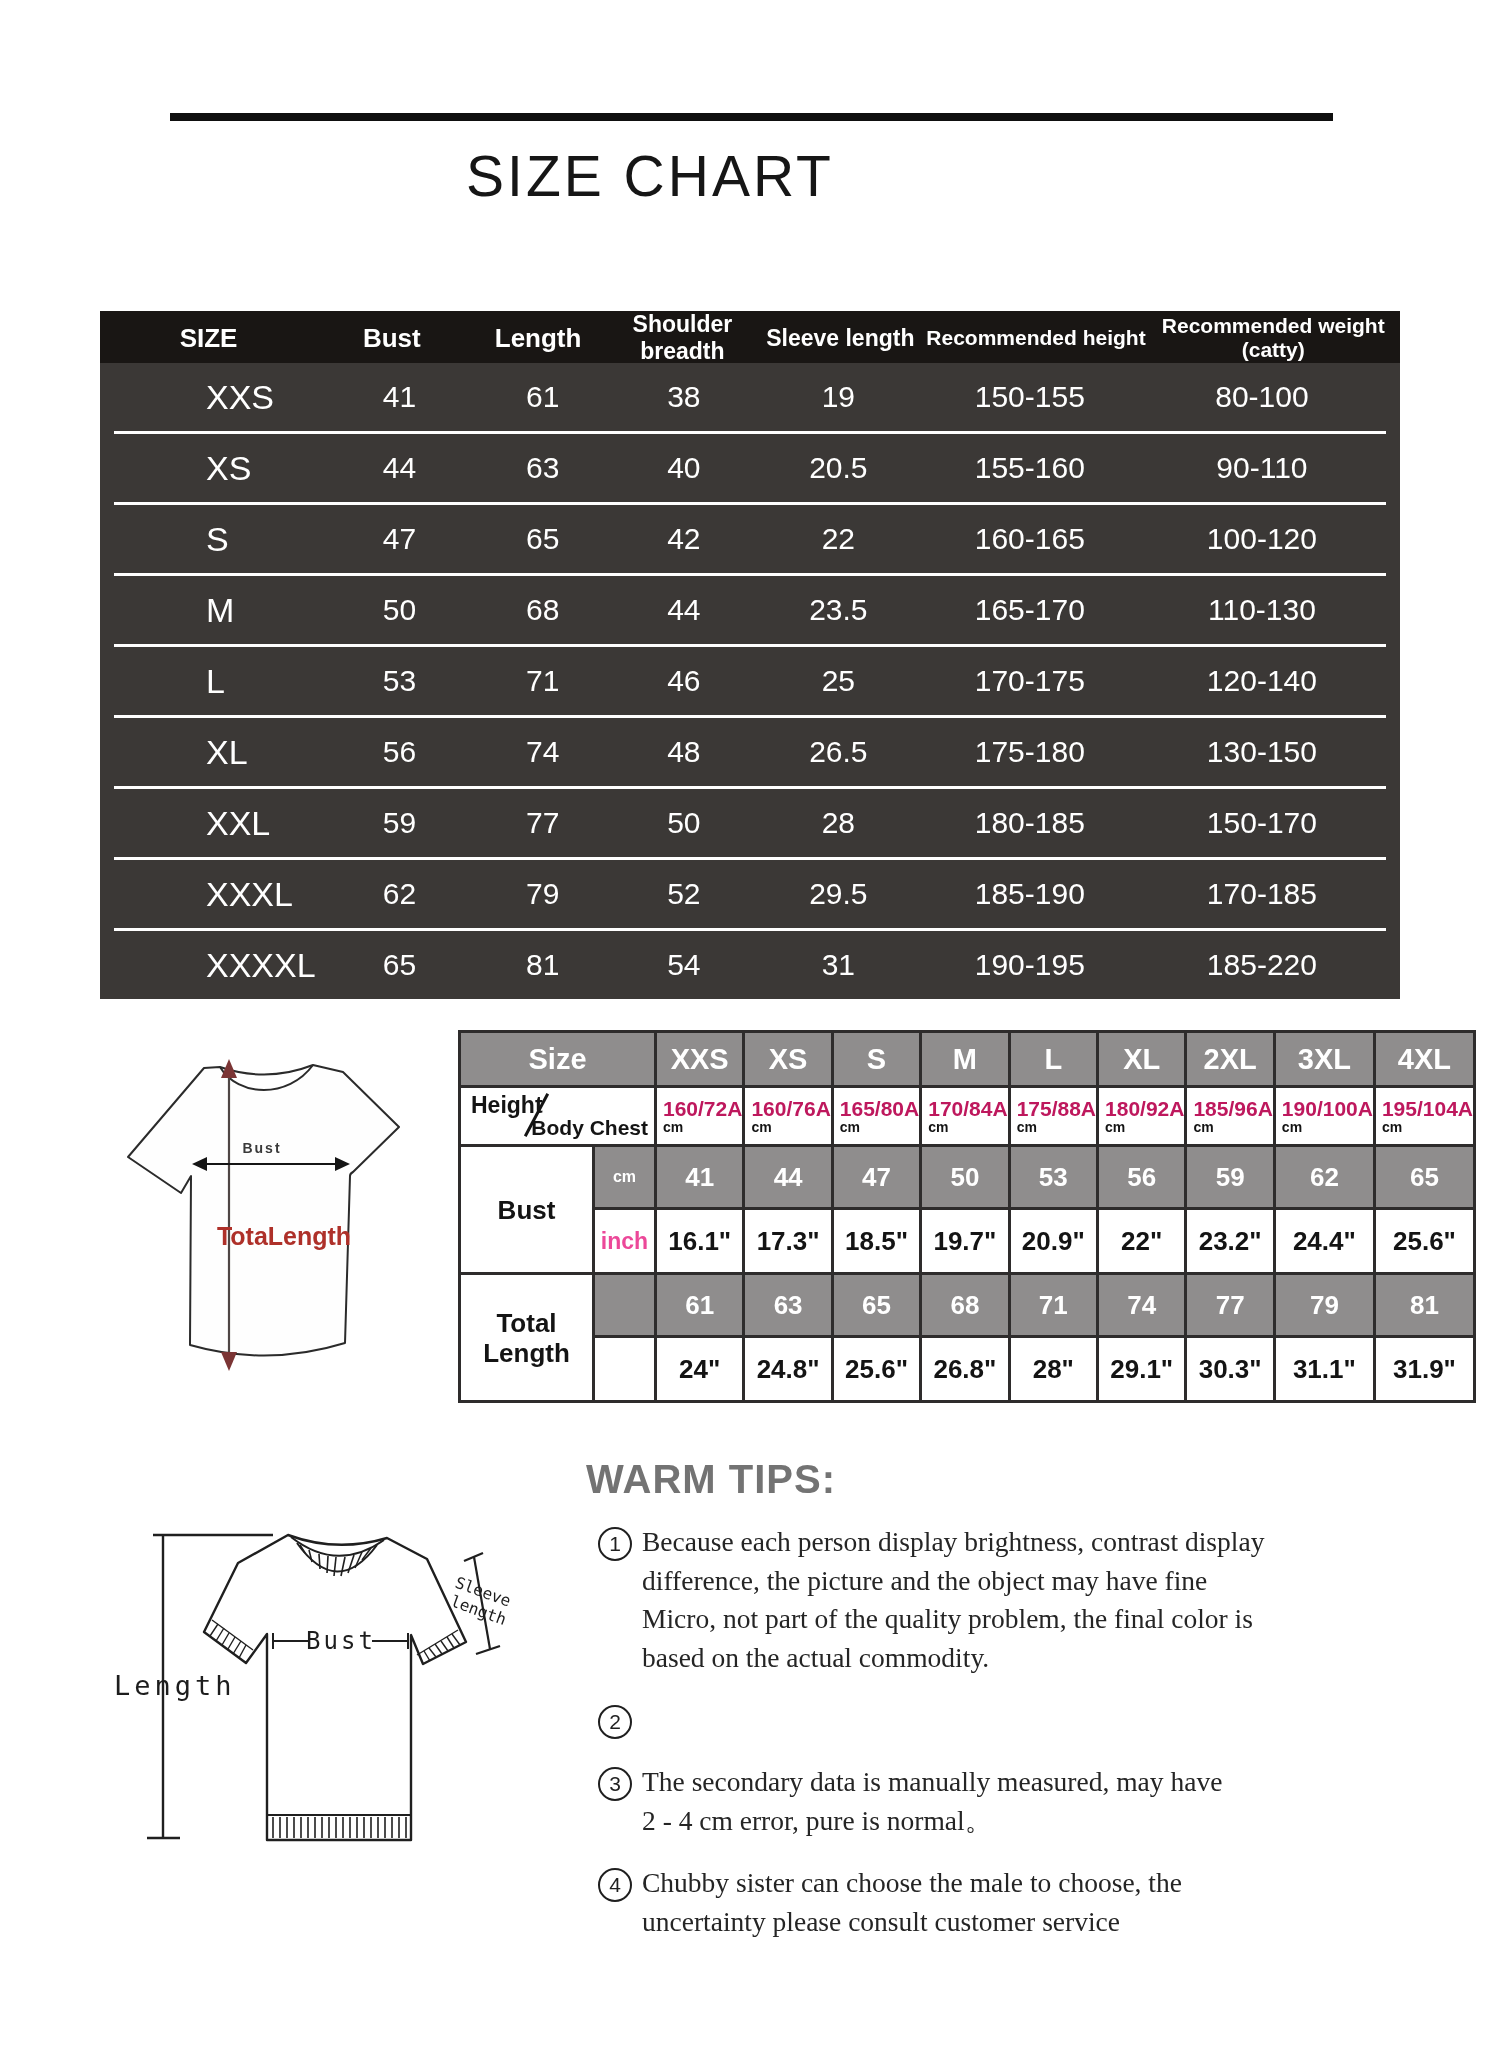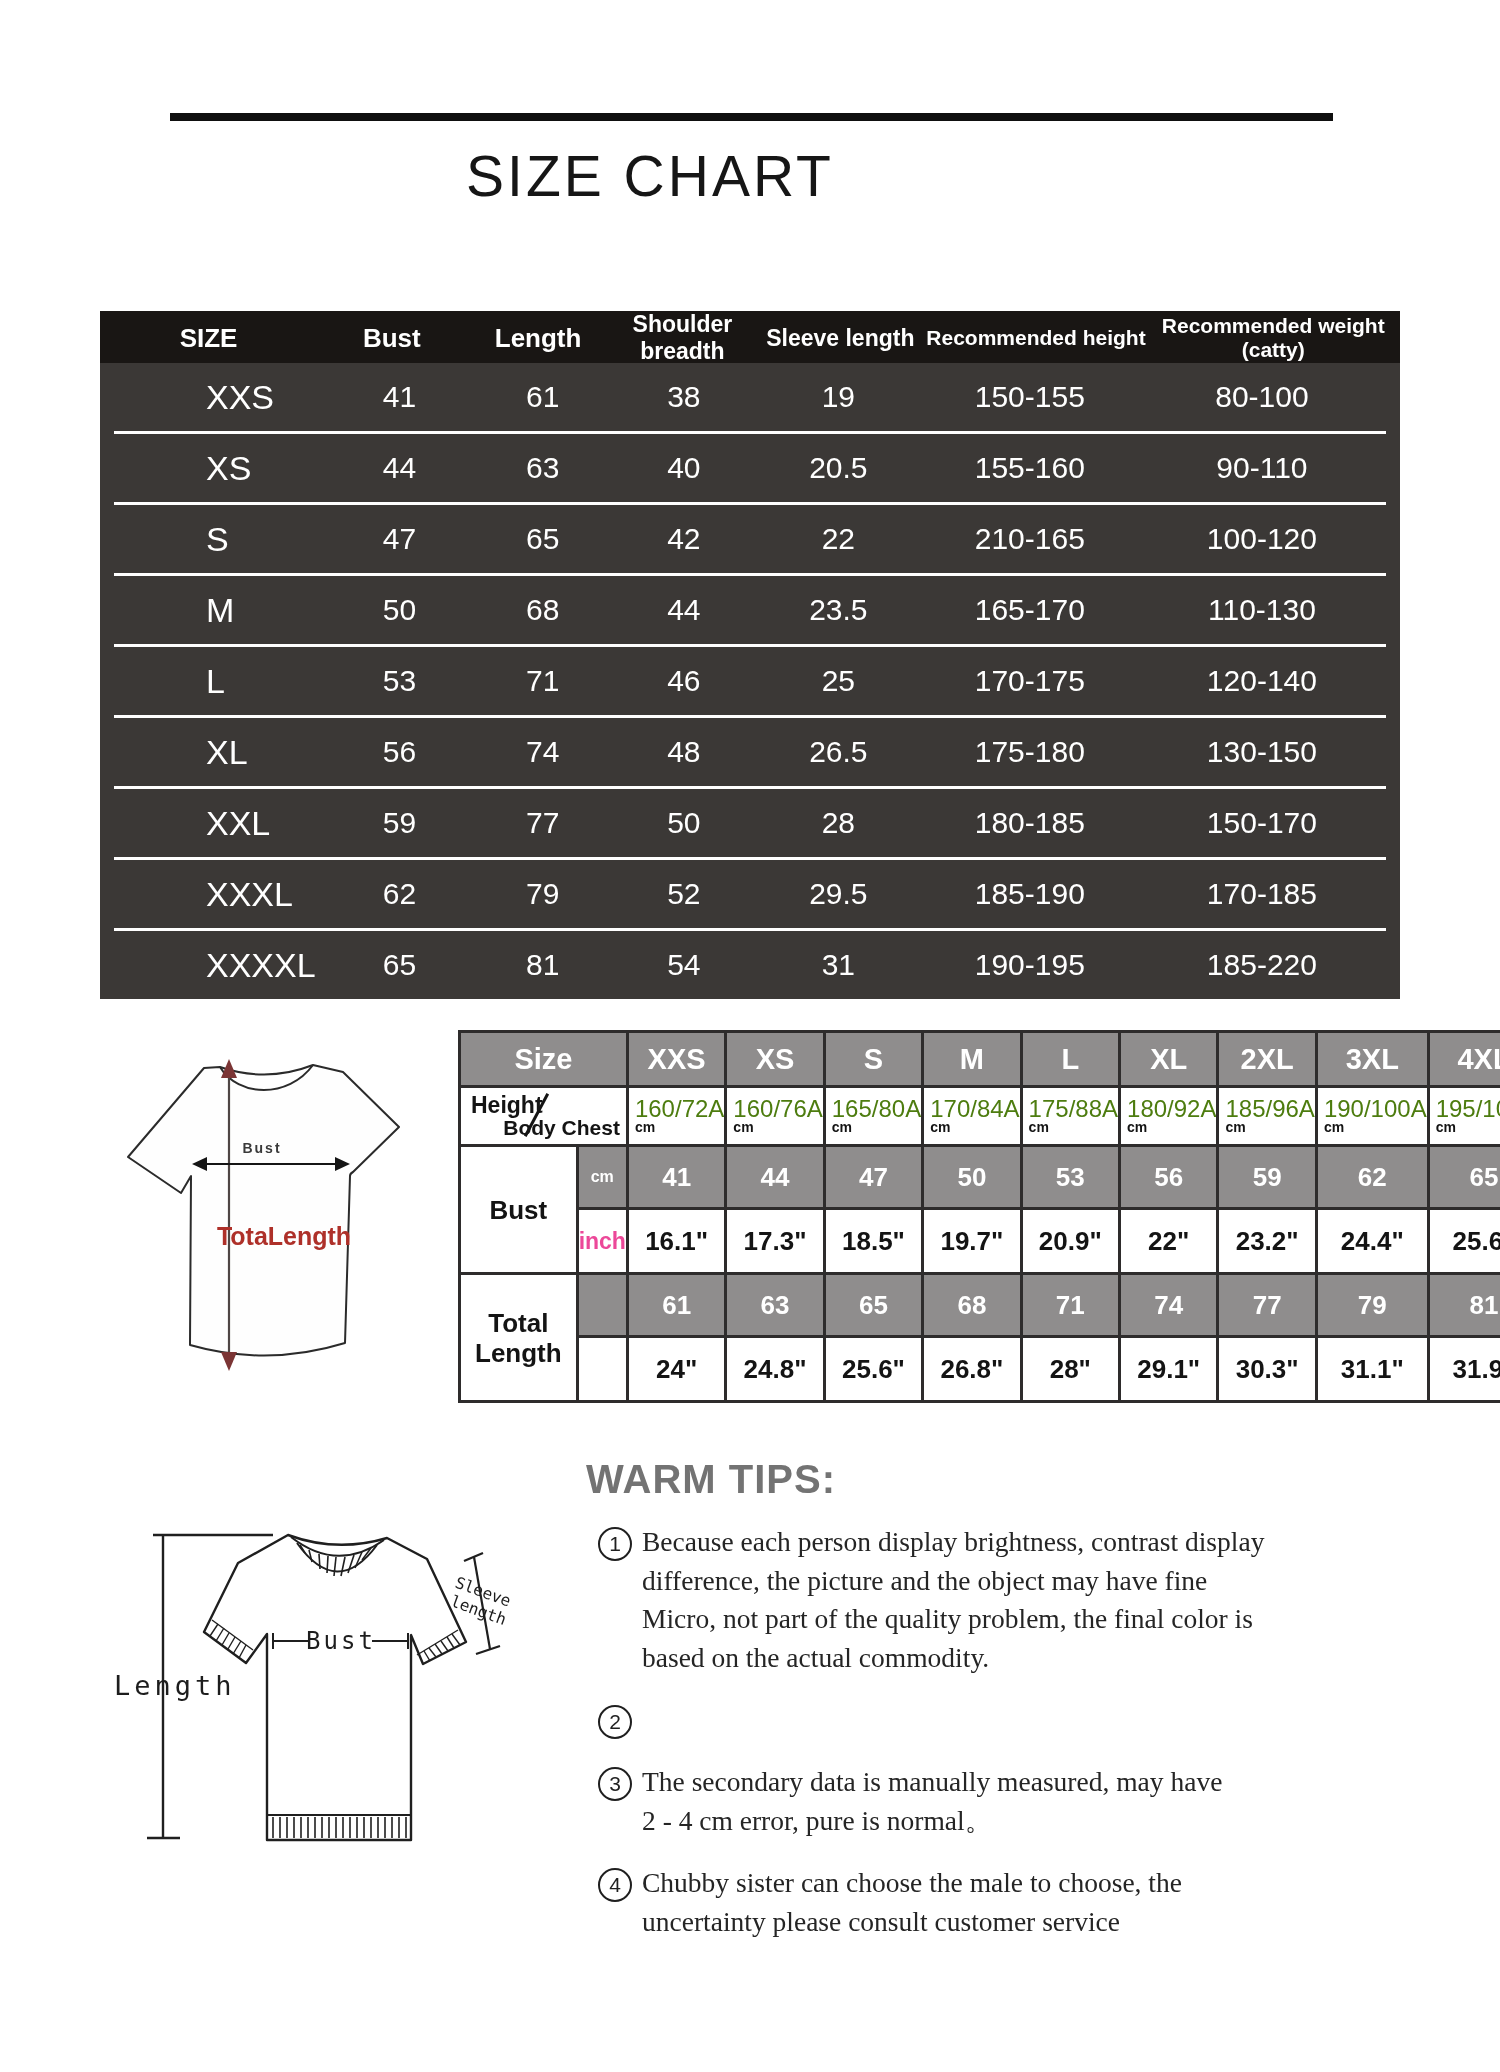--- a/index.html
+++ b/index.html
@@ -26,21 +26,21 @@
   .drow .dc.size{text-align:left;padding-left:92px;font-size:34px;}
 
   
   .gtable{position:absolute;left:458px;top:987px;border-collapse:collapse;table-layout:fixed;
           font-family:"Liberation Sans",sans-serif;}
   .gtable td{border:3px solid #2e2c2c;padding:0;overflow:hidden;}
   .g{background:#8f8d8d;color:#ffffff;}
   .w{background:#ffffff;color:#111111;}
   .hcell{font-weight:bold;font-size:29px;text-align:center;height:52px;}
   .hval-cell{height:52px;vertical-align:middle;padding:2px 0 2px 6px !important;}
-  .hval{display:block;font-weight:normal;font-size:24px;line-height:22px;color:#4d7c0f;}
+  .hval{display:block;font-weight:bold;font-size:21px;line-height:22px;color:#be185d;}
   .hunit{display:block;font-weight:bold;font-size:14px;line-height:15px;color:#141414;}
   .hb-cell{position:relative;height:52px;}
   .hb-top{position:absolute;left:10px;top:4px;font-weight:bold;font-size:23px;color:#141414;}
   .hb-bottom{position:absolute;right:6px;bottom:4px;font-weight:bold;font-size:21px;color:#141414;}
   .hb-slash{position:absolute;left:74px;top:3px;width:3px;height:48px;background:#141414;
             transform:rotate(28deg);}
   .lbl{font-weight:bold;font-size:26px;text-align:center;color:#141414;line-height:30px;padding:0 14px !important;}
   .unit-cm{font-weight:bold;font-size:16px;text-align:center;height:60px;}
   .unit-inch{font-weight:bold;font-size:23px;text-align:center;height:62px;color:#ec4899;}
   .num{font-weight:bold;font-size:26px;text-align:center;height:60px;}
@@ -95,21 +95,21 @@
           <div class="dc">20.5</div>
           <div class="dc">155-160</div>
           <div class="dc">90-110</div>
         </div>
       <div class="drow">
           <div class="dc size">S</div>
           <div class="dc">47</div>
           <div class="dc">65</div>
           <div class="dc">42</div>
           <div class="dc">22</div>
-          <div class="dc">210-165</div>
+          <div class="dc">160-165</div>
           <div class="dc">100-120</div>
         </div>
       <div class="drow">
           <div class="dc size">M</div>
           <div class="dc">50</div>
           <div class="dc">68</div>
           <div class="dc">44</div>
           <div class="dc">23.5</div>
           <div class="dc">165-170</div>
           <div class="dc">110-130</div>

